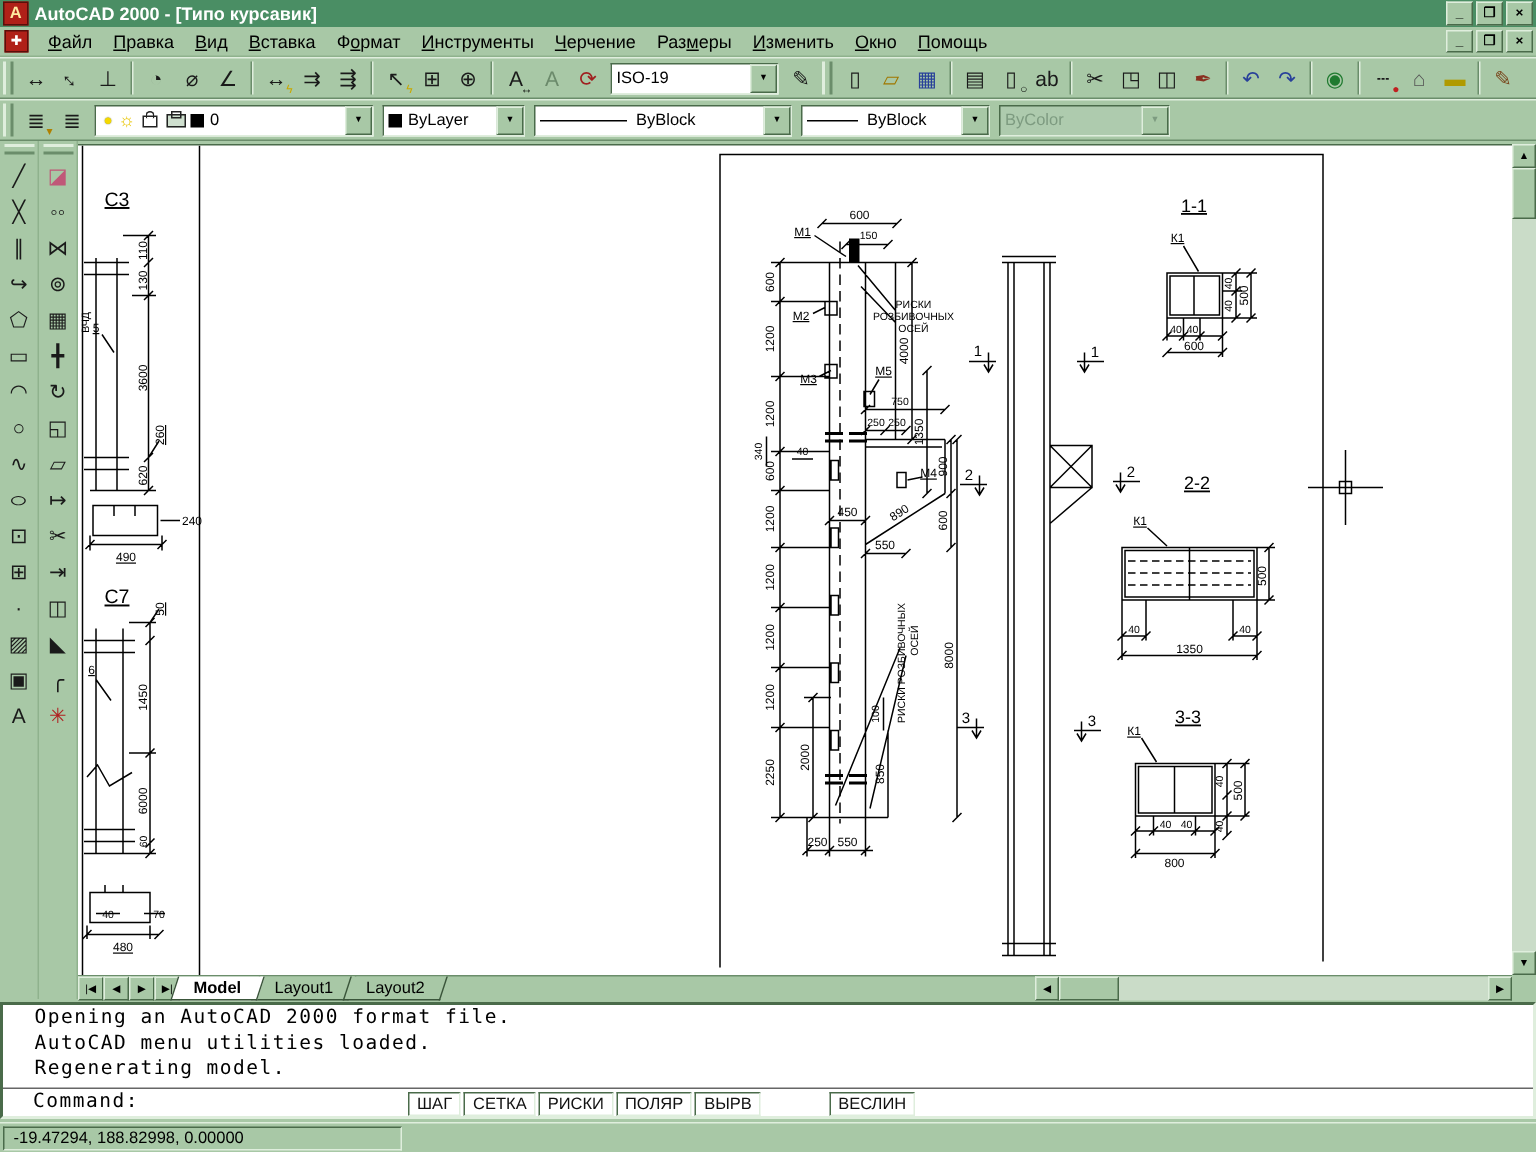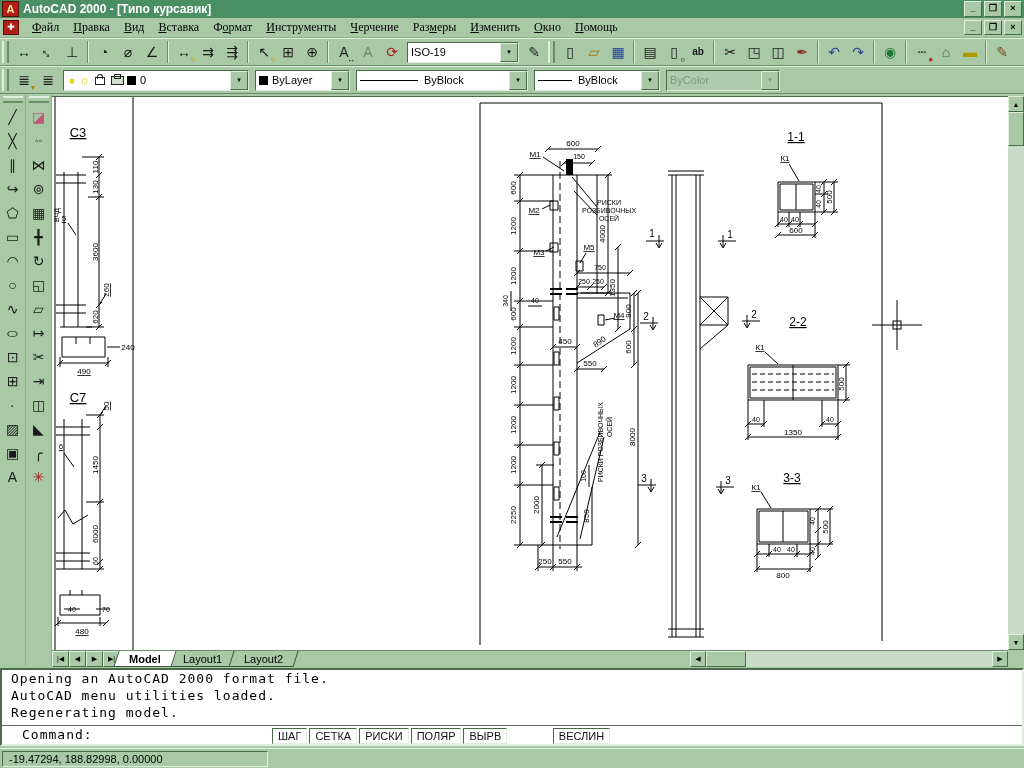--- a/index.html
+++ b/index.html
@@ -30,21 +30,21 @@
            box-sizing:border-box;border-top:1px solid #dfeedd;border-bottom:1px solid #6b8d6b;}
   #toolbar1{top:38px;height:28px;}
   #toolbar2{top:66px;height:28px;}
   .vgrip{width:7px;height:22px;margin:0 3px 0 2px;border-left:2px solid #dfeedd;border-right:2px solid #6b8d6b;
          box-sizing:border-box;}
   .tbtn{width:24px;height:24px;display:flex;align-items:center;justify-content:center;position:relative;
         flex:0 0 auto;}
   .glyph{font-size:14px;line-height:1;color:#1a1a1a;}
   .glyph.r45{transform:rotate(45deg);}
   .glyph.ellipse{transform:scaleX(1.6);}
-  .glyph.small{font-size:10px;font-weight:bold;}
+  .glyph.small{font-size:14px;font-weight:normal;}
   .acc{position:absolute;right:1px;bottom:0;font-size:8px;line-height:1;}
   .tsep{width:0;height:22px;border-left:1px solid #6b8d6b;border-right:1px solid #dfeedd;margin:0 3px;}
   .combo{height:21px;background:#fff;display:flex;align-items:center;font-size:11px;
          border:1px solid;border-color:#4a6b4a #dfeedd #dfeedd #4a6b4a;padding-left:3px;
          box-sizing:border-box;margin:0 3px;position:relative;color:#000;}
   .combo .cbtn{margin-left:auto;width:16px;align-self:stretch;background:#a8c8a6;
          border:1px solid;border-color:#dfeedd #4a6b4a #4a6b4a #dfeedd;
          display:flex;align-items:center;justify-content:center;font-size:6px;color:#000;}
   .combo.disabled{background:#aecbae;color:#7d9b80;}
   .combo.disabled .cbtn{color:#7d9b80;}
@@ -83,21 +83,21 @@
   .tab span{transform:skewX(18deg);}
   .tab.active{background:#fff;font-weight:bold;z-index:2;}
   #hscroll{margin-left:auto;width:318px;display:flex;background:#cadcc8;}
   #hscroll .sbtn{width:16px;height:16px;box-sizing:border-box;}
   #hthumb{width:40px;height:16px;background:#a8c8a6;box-sizing:border-box;}
   #hspace{flex:1;}
   
   #cmdwindow{position:absolute;left:0;top:668px;width:1024px;height:78px;background:#fff;
              border:2px solid;border-color:#4a6b4a #dfeedd #dfeedd #4a6b4a;box-sizing:border-box;
              font-family:"DejaVu Sans Mono",monospace;font-size:13px;color:#000;}
-  .cmd-line{height:17px;line-height:17px;padding-left:9px;letter-spacing:1px;white-space:pre;}
+  .cmd-line{height:17px;line-height:17px;padding-left:21px;letter-spacing:1px;white-space:pre;}
   #cmdsep{border-top:1px solid #666;margin-top:4px;}
   #cmdprompt{height:18px;line-height:18px;padding-left:20px;letter-spacing:1px;}
   
   #statusbar{position:absolute;left:0;top:748px;width:1024px;height:20px;background:#a8c8a6;
              border-top:1px solid #dfeedd;display:flex;align-items:center;box-sizing:border-box;}
   #coords{width:266px;height:16px;margin-left:2px;font-size:11px;line-height:15px;padding-left:6px;
           box-sizing:border-box;}
   #toggles{display:flex;margin-left:4px;gap:2px;}
   .toggle{font-size:11px;line-height:14px;height:16px;padding:0 5px;box-sizing:border-box;
           border:1px solid;border-color:#4a6b4a #dfeedd #dfeedd #4a6b4a;color:#111;}
@@ -111,21 +111,21 @@
   <span class="title-text">AutoCAD 2000 - [Типо курсавик]</span>
   <div class="winbtns">
     <span class="wbtn raised">_</span>
     <span class="wbtn raised">❐</span>
     <span class="wbtn raised">×</span>
   </div>
 </div>
 
 <div class="menubar">
   <div class="mdi-icon">✚</div>
-  <div id="menu-items" style="display:flex;font-family:Liberation Serif, serif;">
+  <div id="menu-items" style="display:flex;">
       <span class="menu-item"><u>Ф</u>айл</span>
       <span class="menu-item"><u>П</u>равка</span>
       <span class="menu-item"><u>В</u>ид</span>
       <span class="menu-item"><u>В</u>ставка</span>
       <span class="menu-item">Ф<u>о</u>рмат</span>
       <span class="menu-item"><u>И</u>нструменты</span>
       <span class="menu-item"><u>Ч</u>ерчение</span>
       <span class="menu-item">Раз<u>м</u>еры</span>
       <span class="menu-item"><u>И</u>зменить</span>
       <span class="menu-item"><u>О</u>кно</span>

